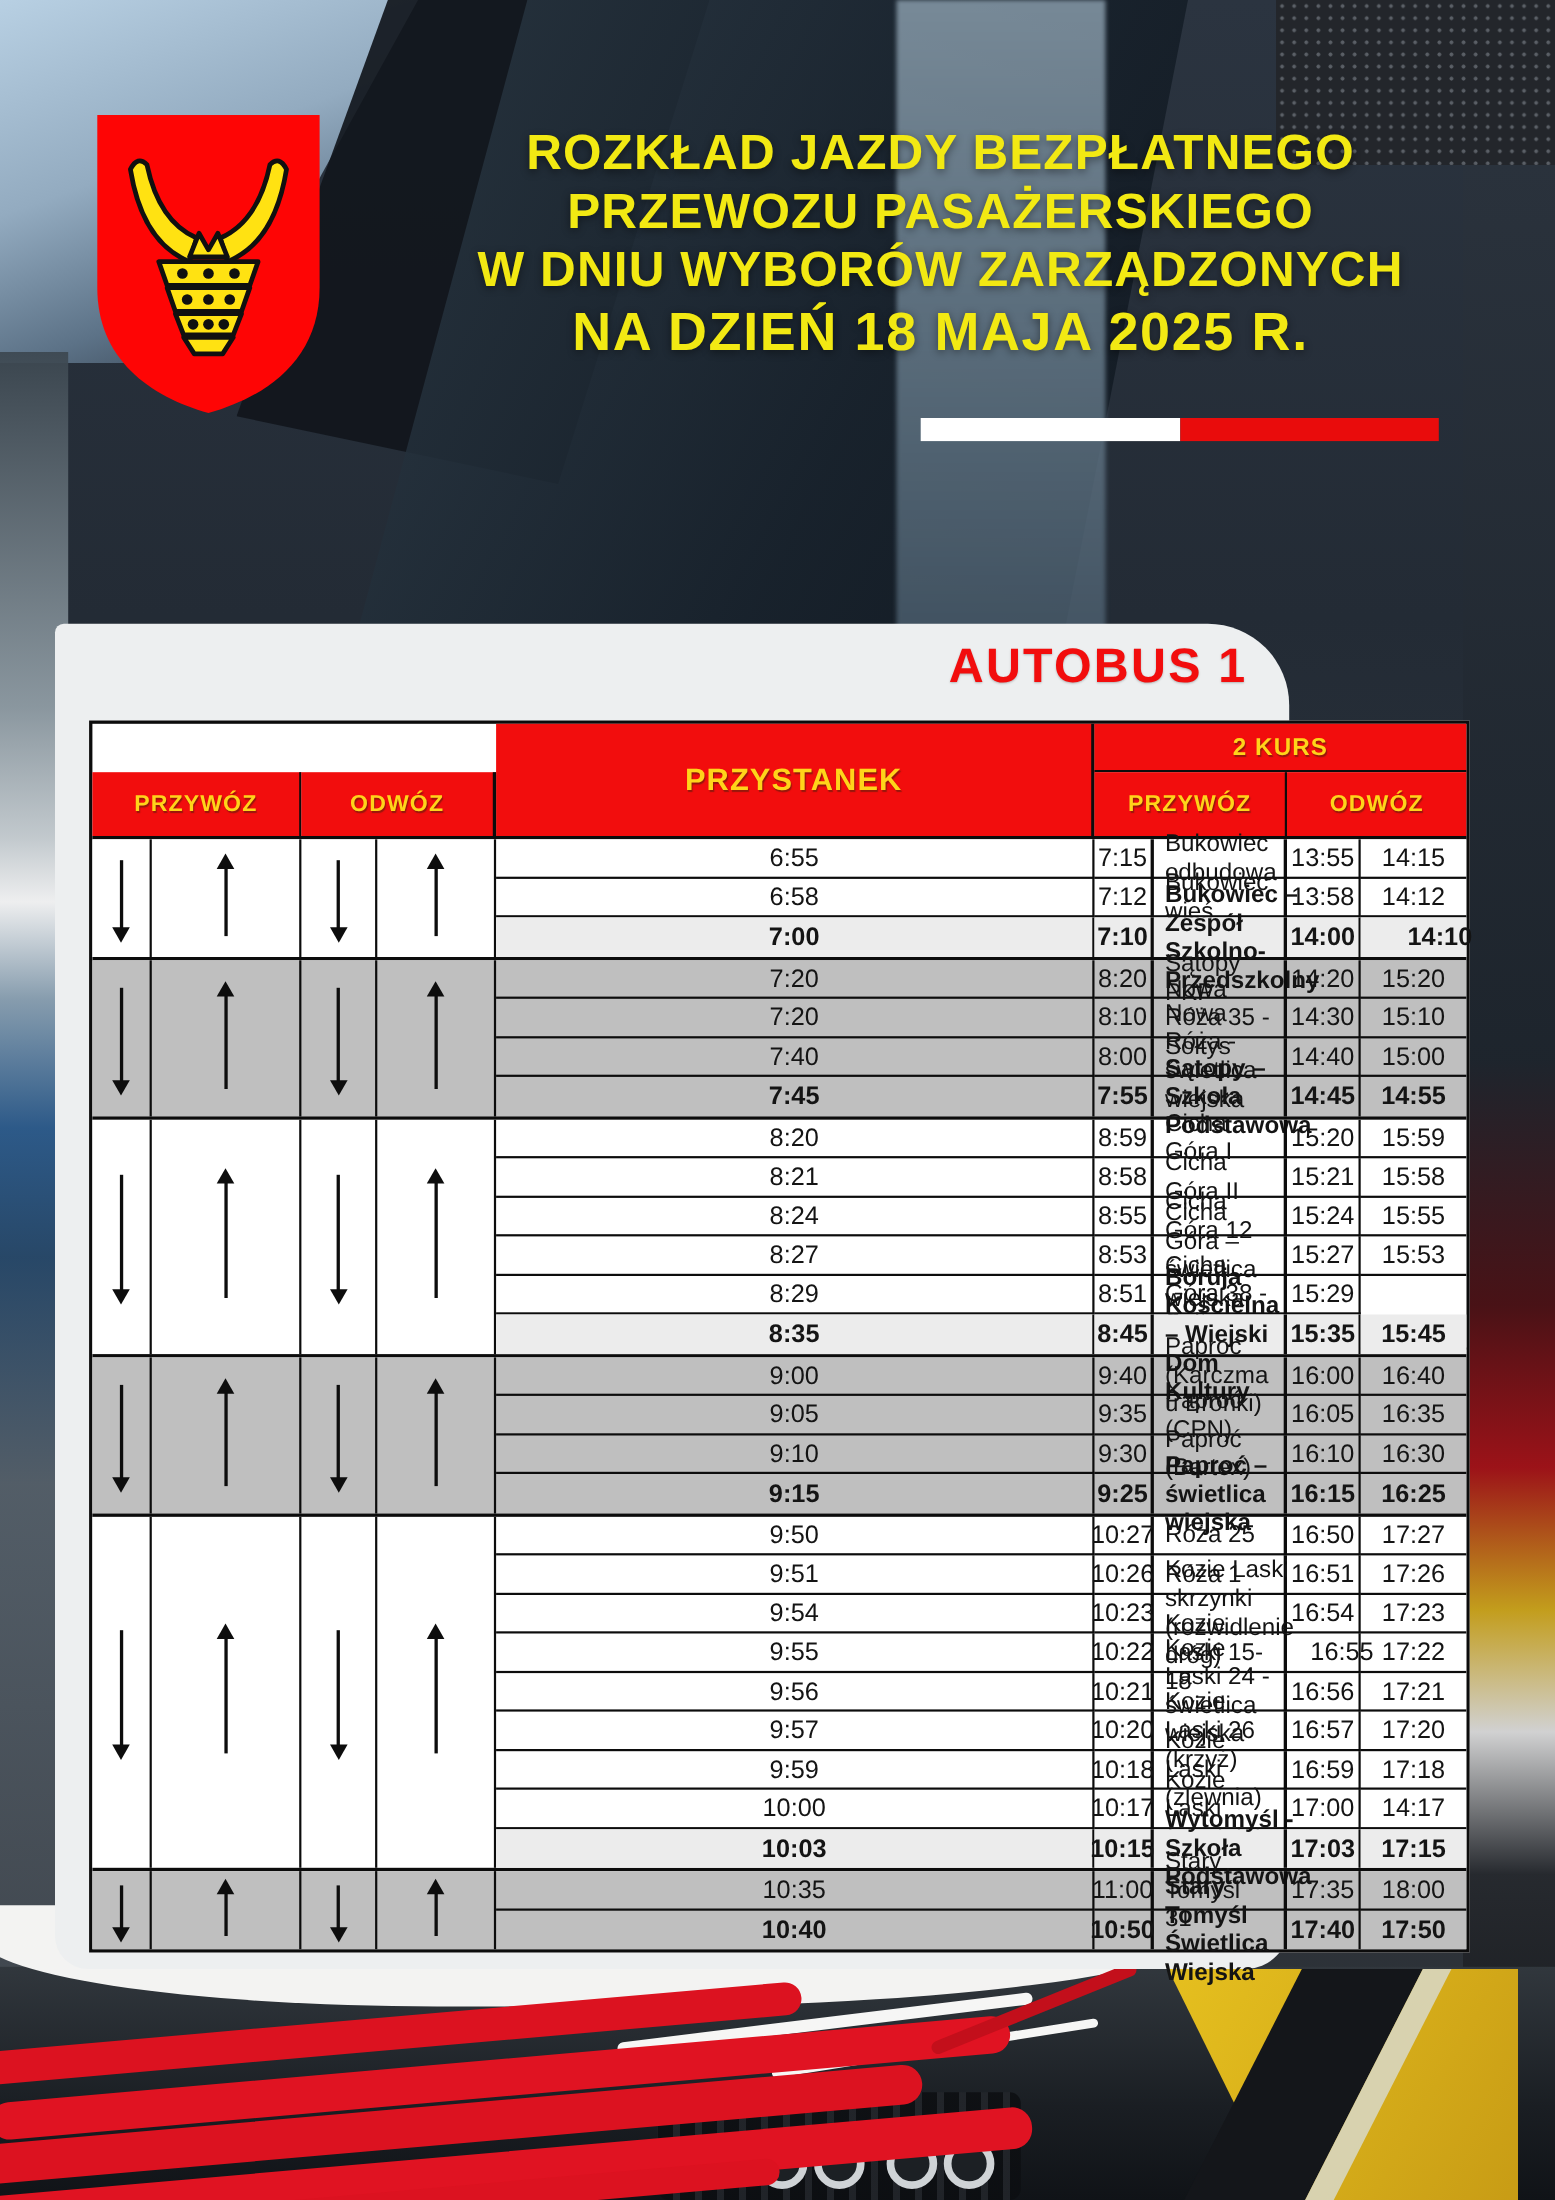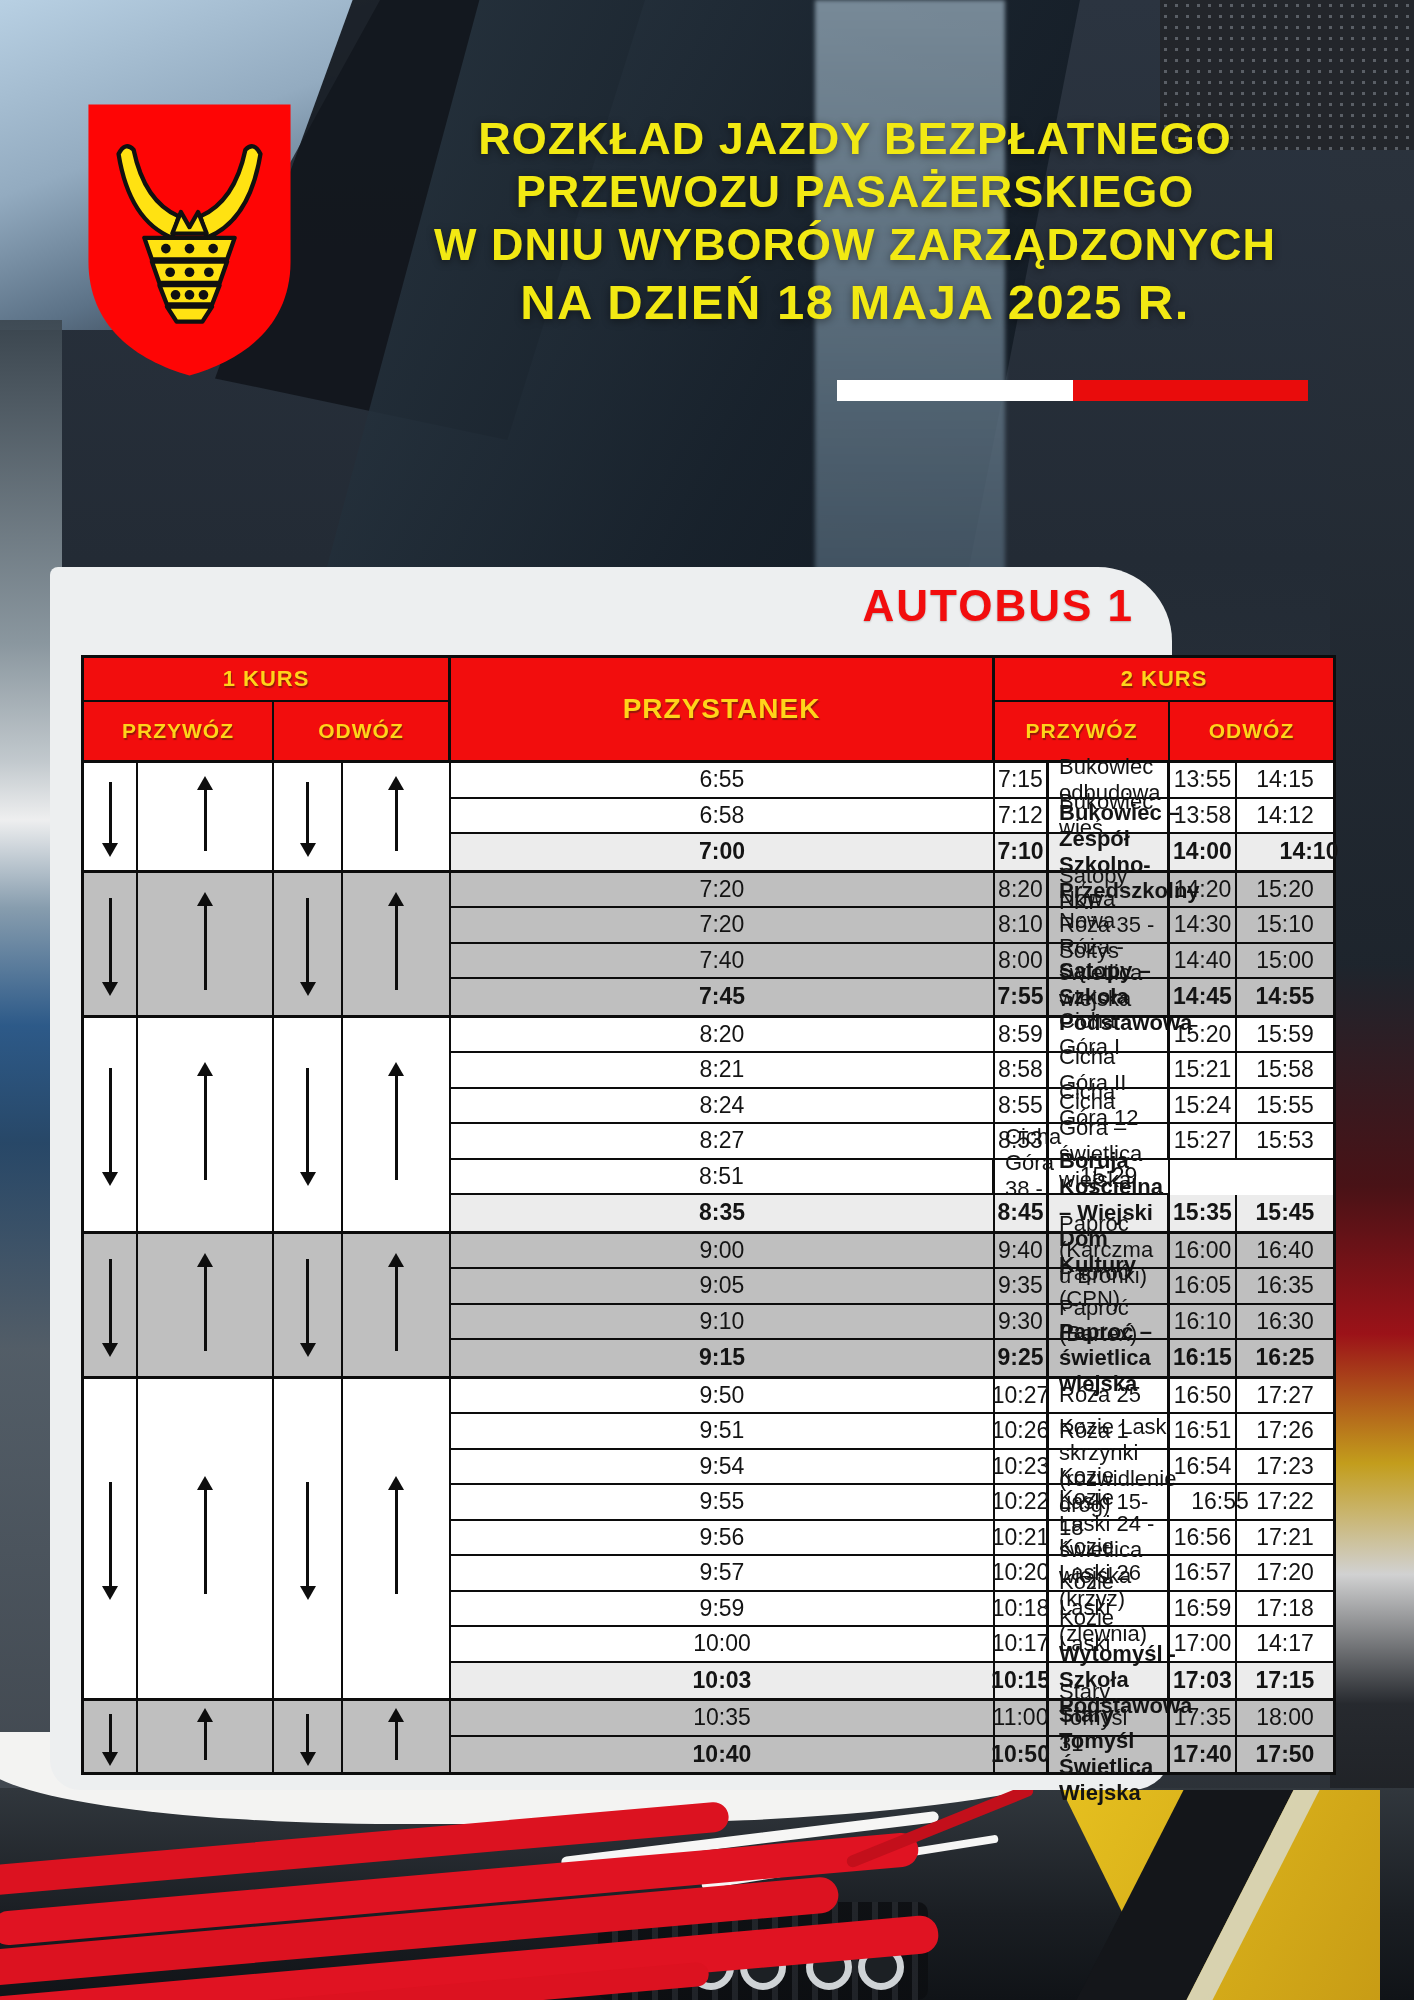--- a/index.html
+++ b/index.html
@@ -156,21 +156,20 @@
   </div>
 
   <div class="stripe w"></div>
   <div class="stripe r"></div>
 
   <div class="panel">
     <div class="bus-label">AUTOBUS 1</div>
 
     <div class="ttable">
       <div class="thead">
-        <div class="hcell h-k1">1 KURS</div>
         <div class="hcell h-st">PRZYSTANEK</div>
         <div class="hcell h-k2">2 KURS</div>
         <div class="hcell h-p1">PRZYWÓZ</div>
         <div class="hcell h-o1">ODWÓZ</div>
         <div class="hcell h-p2">PRZYWÓZ</div>
         <div class="hcell h-o2">ODWÓZ</div>
       </div>
       <div>
           <div class="tgroup shade-white" style="grid-template-rows: repeat(3, 35.5px);">
             <div class="cell acell c1" style="grid-row: 1 / span 3;">
@@ -261,20 +260,21 @@
             <div class="cell c2 rb" style="grid-row: 3;">8:24</div>
             <div class="cell c4 rb" style="grid-row: 3;">8:55</div>
             <div class="cell c5 rb left" style="grid-row: 3;">Cicha Góra 12</div>
             <div class="cell c7 rb" style="grid-row: 3;">15:24</div>
             <div class="cell c9 rb" style="grid-row: 3;">15:55</div>
             <div class="cell c2 rb" style="grid-row: 4;">8:27</div>
             <div class="cell c4 rb" style="grid-row: 4;">8:53</div>
             <div class="cell c5 rb left" style="grid-row: 4;">Cicha Góra – świetlica wiejska</div>
             <div class="cell c7 rb" style="grid-row: 4;">15:27</div>
             <div class="cell c9 rb" style="grid-row: 4;">15:53</div>
+            <div class="cell c2 rb" style="grid-row: 5;">8:29</div>
             <div class="cell c4 rb" style="grid-row: 5;">8:51</div>
             <div class="cell c5 rb left" style="grid-row: 5;">Cicha Góra 38 - Sołtys</div>
             <div class="cell c7 rb" style="grid-row: 5;">15:29</div>
             <div class="cell c9 rb" style="grid-row: 5; margin-top: 32px;">15:51</div>
             <div class="cell c2 b hl" style="grid-row: 6;">8:35</div>
             <div class="cell c4 b hl" style="grid-row: 6;">8:45</div>
             <div class="cell c5 b hl left" style="grid-row: 6;">Boruja Kościelna – Wiejski Dom Kultury</div>
             <div class="cell c7 b hl" style="grid-row: 6;">15:35</div>
             <div class="cell c9 b hl" style="grid-row: 6;">15:45</div>
           </div>

